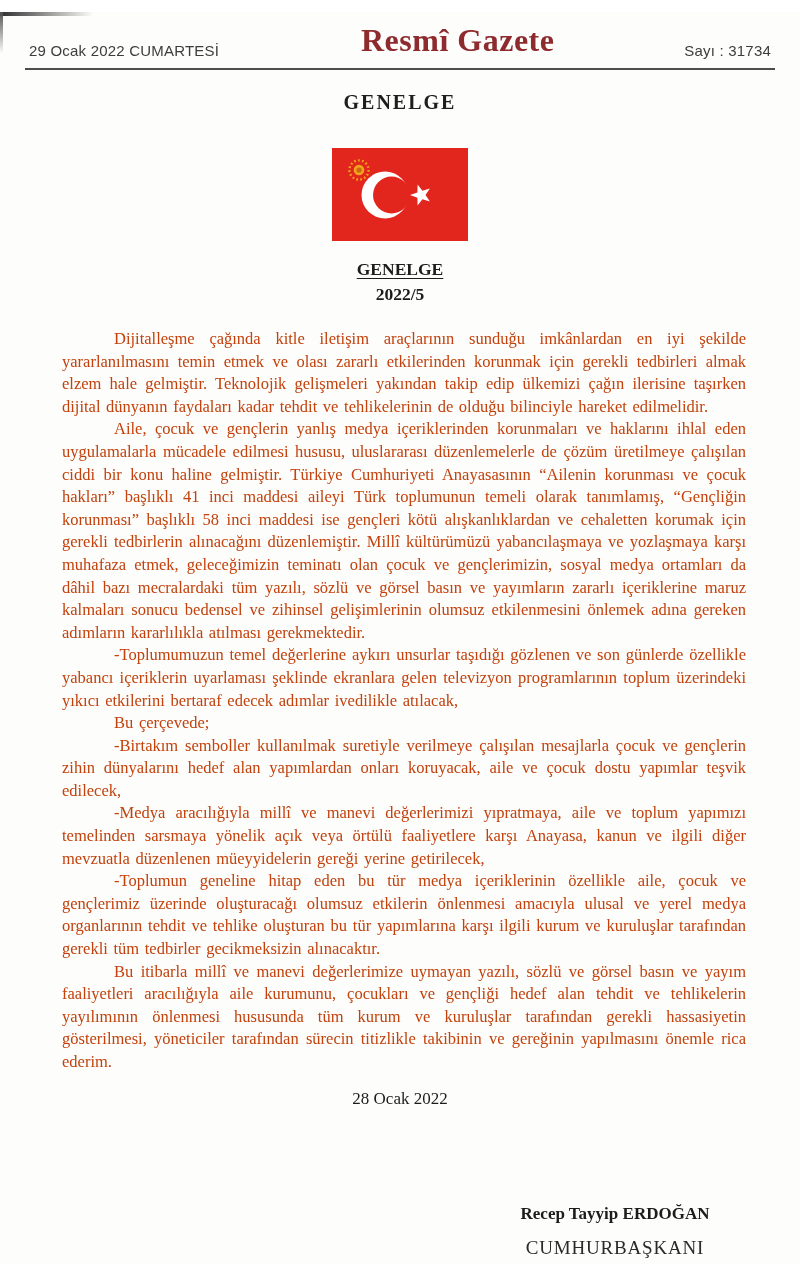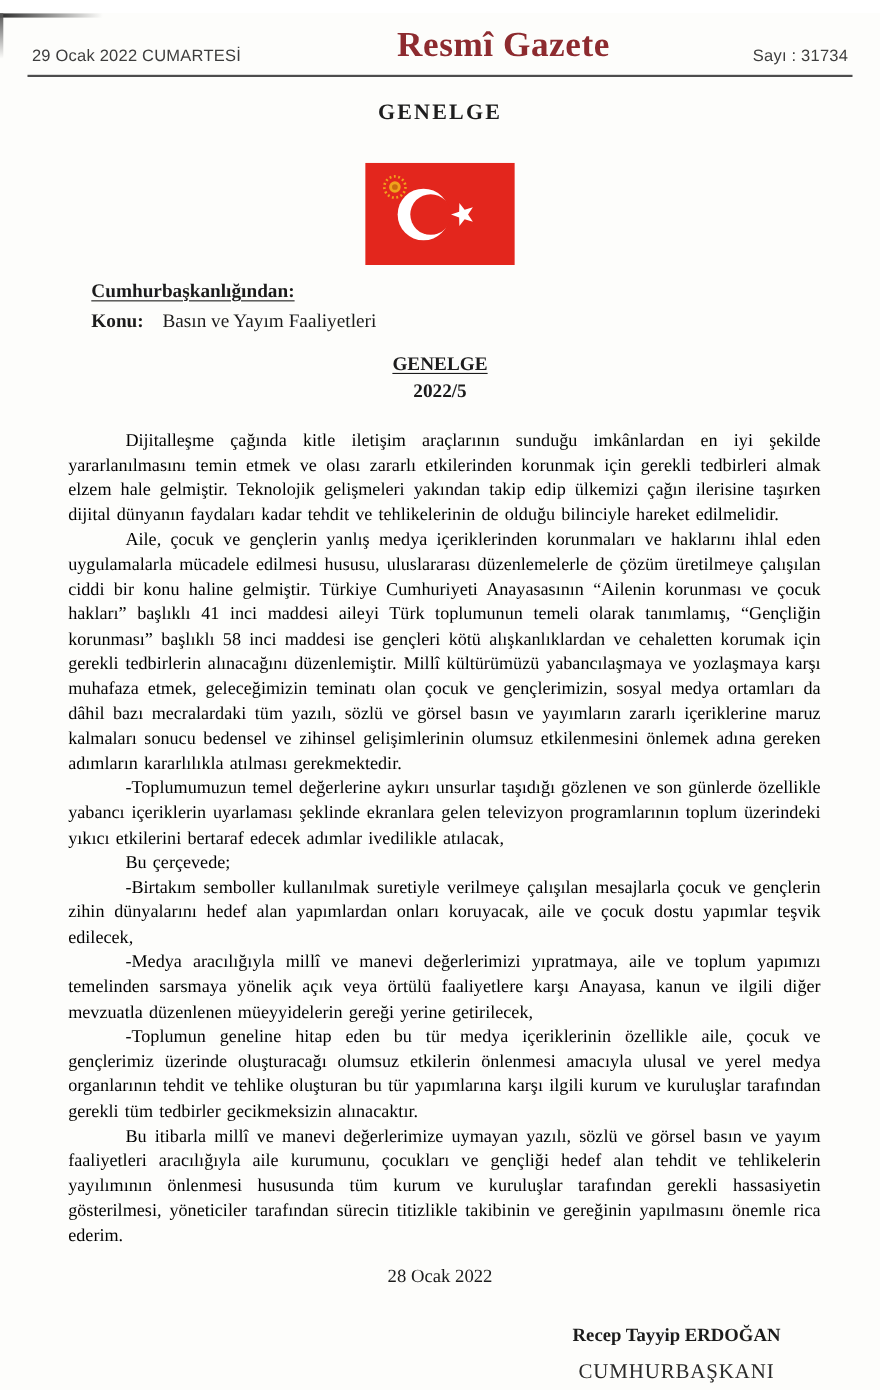--- a/index.html
+++ b/index.html
@@ -50,21 +50,21 @@
   .from-line { font-weight:bold; text-decoration:underline; text-underline-offset:3px; }
   .subject-line { margin-top:6px; }
   .subject-label { font-weight:bold; margin-right:17px; }
 
   .circular-head { text-align:center; margin-top:16px; font-size:17.5px; font-weight:bold; line-height:25px; }
   .circular-title { text-decoration:underline; text-underline-offset:3px; }
 
   .body-text {
     margin:21px 54px 0 62px;
     font-size:16.5px; line-height:22.6px;
-    text-align:justify; color:#000000;
+    text-align:justify; color:#c2410c;
   }
   .body-text p { margin:0; text-indent:52px; word-spacing:1.5px; }
 
   .date-line { text-align:center; font-size:17px; margin-top:15px; }
 
   .signature {
     position:absolute; left:498px; top:1192px; width:234px;
     text-align:center;
   }
   .sig-name  { font-weight:bold; font-size:17px; white-space:nowrap; }
@@ -95,26 +95,20 @@
         <circle cx="27" cy="22" r="2.6" fill="#c96a10"></circle>
       </g>
       <g>
         <circle cx="53" cy="47" r="23.5" fill="#ffffff"></circle>
         <circle cx="59.5" cy="47" r="18.5" fill="#e3261d"></circle>
       </g>
       <polygon points="78.0,47.0 85.4,44.4 85.6,36.5 90.4,42.7 97.9,40.5 93.5,47.0 97.9,53.5 90.4,51.3 85.6,57.5 85.4,49.7" fill="#ffffff"></polygon>
     </svg>
   </div>
 
-  <div class="from-block">
-    <div class="from-line">Cumhurbaşkanlığından:</div>
-    <div class="subject-line">
-      <span class="subject-label">Konu:</span><span>Basın ve Yayım Faaliyetleri</span>
-    </div>
-  </div>
 
   <div class="circular-head">
     <div class="circular-title">GENELGE</div>
     <div class="circular-number">2022/5</div>
   </div>
 
   <div class="body-text">
     <p>Dijitalleşme çağında kitle iletişim araçlarının sunduğu imkânlardan en iyi şekilde yararlanılmasını temin etmek ve olası zararlı etkilerinden korunmak için gerekli tedbirleri almak elzem hale gelmiştir. Teknolojik gelişmeleri yakından takip edip ülkemizi çağın ilerisine taşırken dijital dünyanın faydaları kadar tehdit ve tehlikelerinin de olduğu bilinciyle hareket edilmelidir.</p>
     <p>Aile, çocuk ve gençlerin yanlış medya içeriklerinden korunmaları ve haklarını ihlal eden uygulamalarla mücadele edilmesi hususu, uluslararası düzenlemelerle de çözüm üretilmeye çalışılan ciddi bir konu haline gelmiştir. Türkiye Cumhuriyeti Anayasasının “Ailenin korunması ve çocuk hakları” başlıklı 41 inci maddesi aileyi Türk toplumunun temeli olarak tanımlamış, “Gençliğin korunması” başlıklı 58 inci maddesi ise gençleri kötü alışkanlıklardan ve cehaletten korumak için gerekli tedbirlerin alınacağını düzenlemiştir. Millî kültürümüzü yabancılaşmaya ve yozlaşmaya karşı muhafaza etmek, geleceğimizin teminatı olan çocuk ve gençlerimizin, sosyal medya ortamları da dâhil bazı mecralardaki tüm yazılı, sözlü ve görsel basın ve yayımların zararlı içeriklerine maruz kalmaları sonucu bedensel ve zihinsel gelişimlerinin olumsuz etkilenmesini önlemek adına gereken adımların kararlılıkla atılması gerekmektedir.</p>
     <p>-Toplumumuzun temel değerlerine aykırı unsurlar taşıdığı gözlenen ve son günlerde özellikle yabancı içeriklerin uyarlaması şeklinde ekranlara gelen televizyon programlarının toplum üzerindeki yıkıcı etkilerini bertaraf edecek adımlar ivedilikle atılacak,</p>

